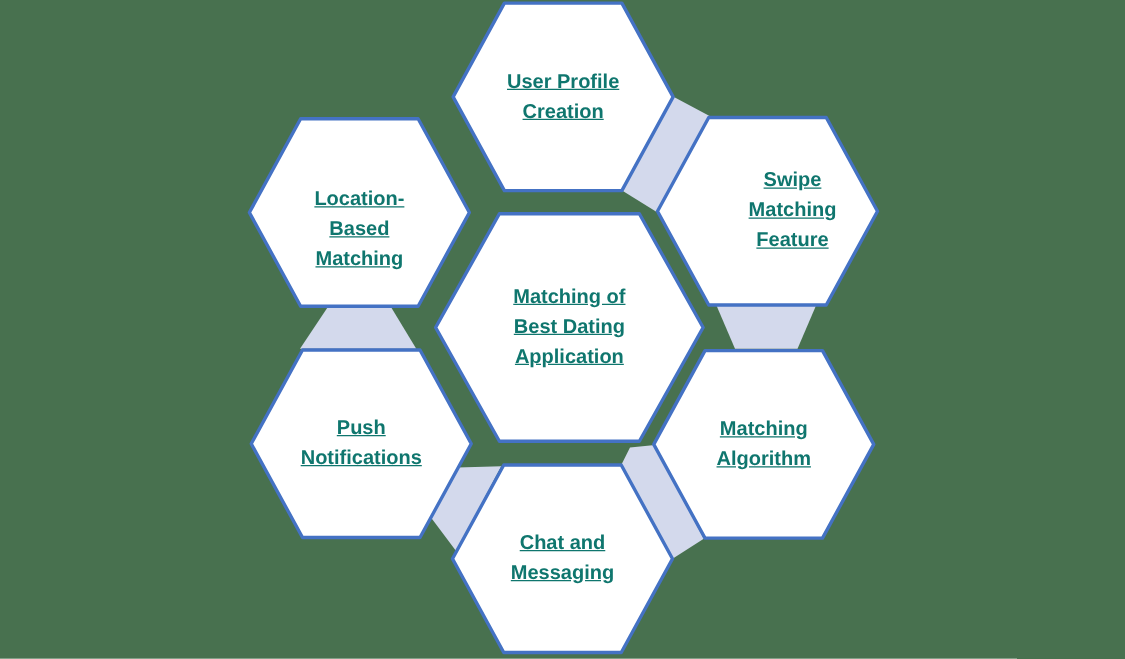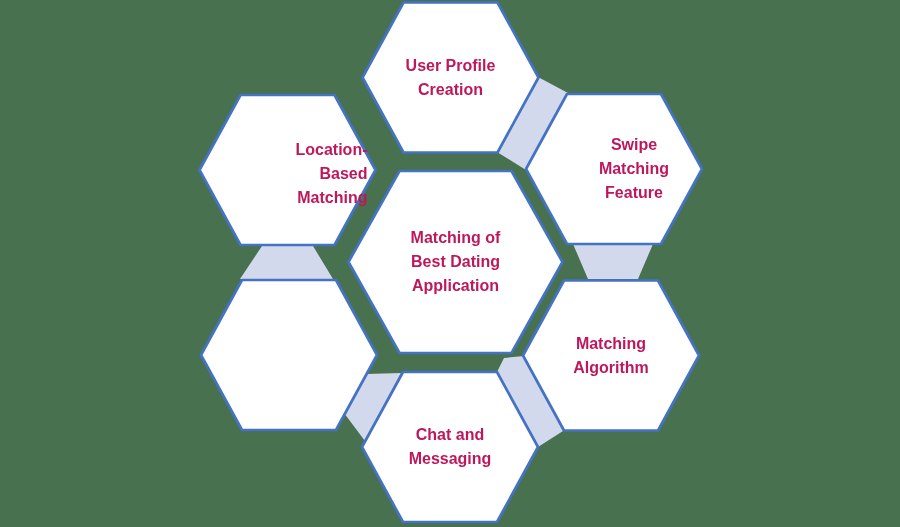--- a/index.html
+++ b/index.html
@@ -25,21 +25,22 @@
   }
   .label {
     position: absolute;
     width: 160px;
     transform: translate(-50%, -50%);
     text-align: center;
     white-space: pre-line;
     font-weight: 700;
     font-size: 16px;
     line-height: 24px;
-    color: #be185d;
+    color: #0f766e;
+    text-decoration: underline;
   }
   .label.center-label {
     width: 180px;
   }
 </style>
 </head>
 <body>
 
 <div class="stage">
 
@@ -69,22 +70,24 @@
   <div class="label" style="left:634px; top:169px;">Swipe
 Matching
 Feature</div>
 
   <div class="label" style="left:611px; top:355.5px;">Matching
 Algorithm</div>
 
   <div class="label" style="left:450px; top:447px;">Chat and
 Messaging</div>
 
+  <div class="label" style="left:289px; top:355px;">Push
+Notifications</div>
 
-  <div class="label" style="left:287.5px; top:174px;text-align:right;">Location-
+  <div class="label" style="left:287.5px; top:184px;">Location-
 Based
 Matching</div>
 
   <div class="label center-label" style="left:455.5px; top:262px;">Matching of
 Best Dating
 Application</div>
 
 </div>
 
 </body></html>

